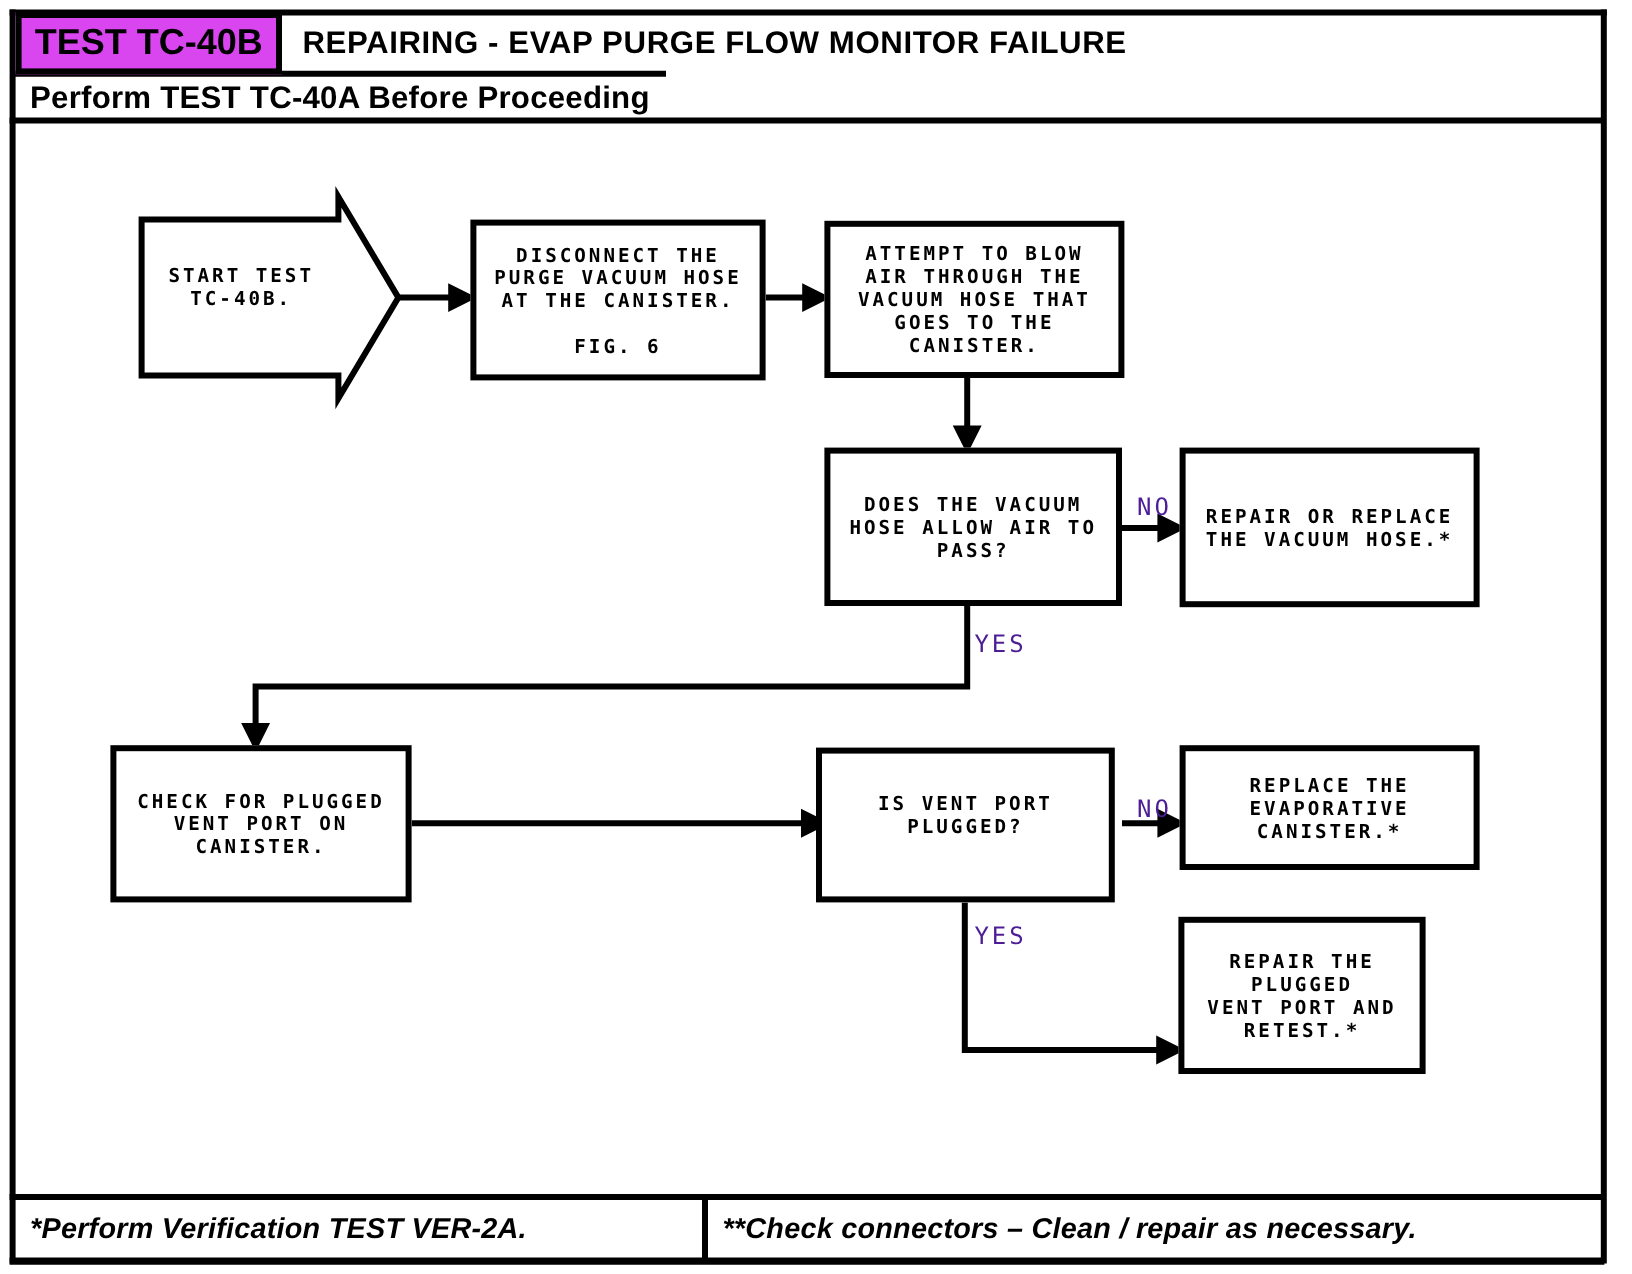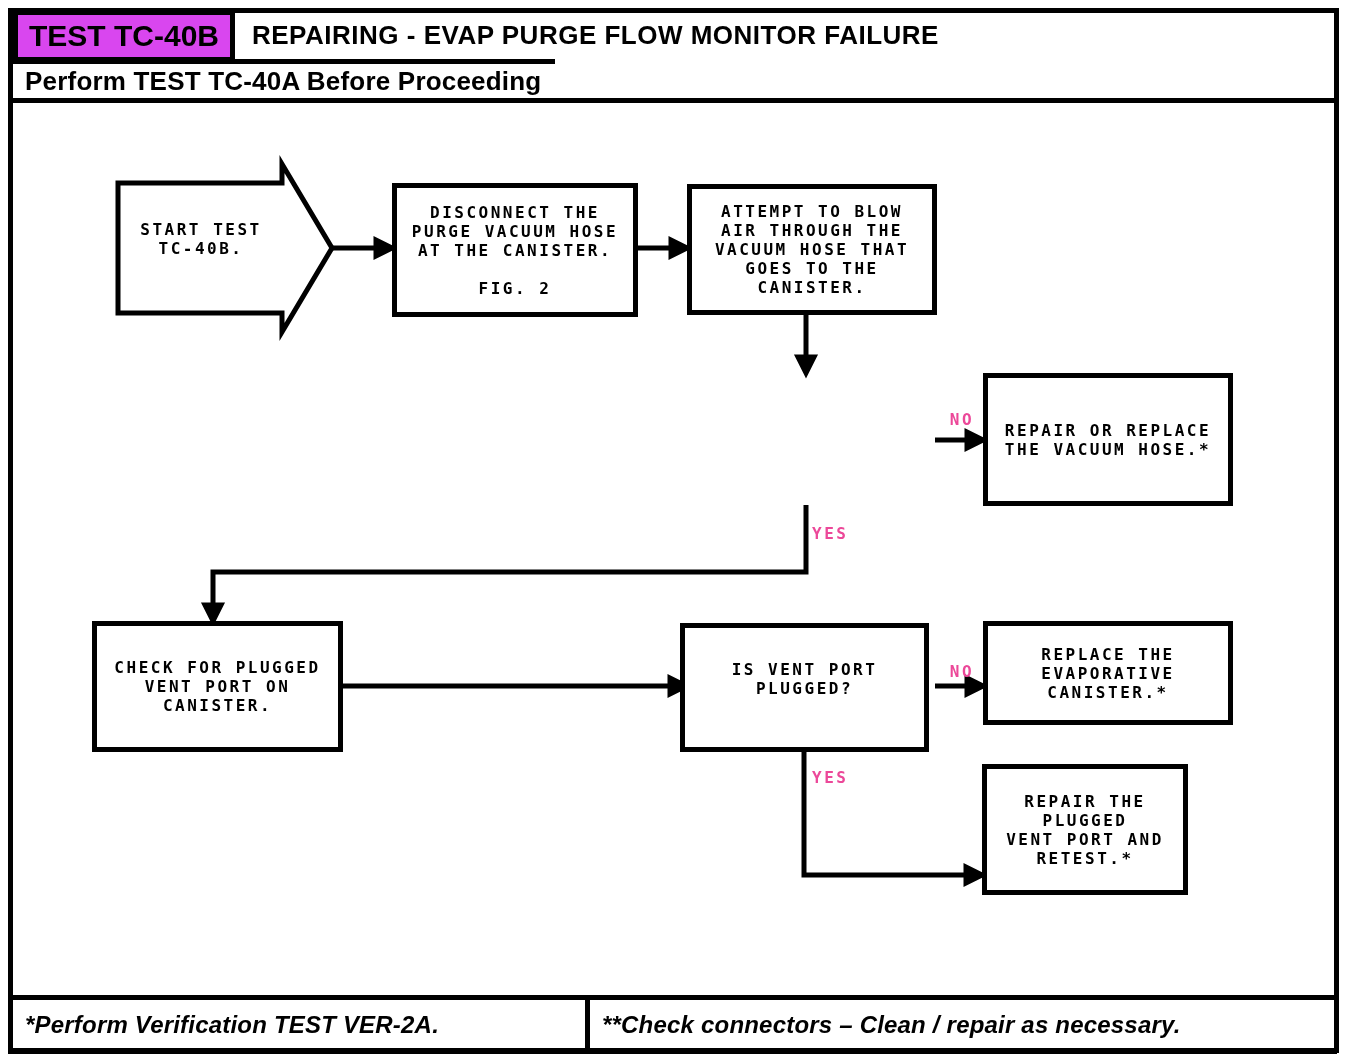--- a/index.html
+++ b/index.html
@@ -6,21 +6,21 @@
   #page{position:relative;width:1360px;height:1062px;background:#ffffff;overflow:hidden;
         font-family:"DejaVu Sans Mono", monospace;}
   svg.layer{position:absolute;left:0;top:0;}
   .box{position:absolute;border:5px solid #000;box-sizing:border-box;background:#fff;
        display:flex;align-items:center;justify-content:center;}
   .node-text{white-space:pre-line;text-align:center;font-weight:bold;font-size:16px;
              line-height:19px;letter-spacing:2.5px;color:#000;}
   .top-align{align-items:flex-start;padding-top:32px;}
   .start-text{position:absolute;display:flex;align-items:center;justify-content:center;
               padding-bottom:20px;box-sizing:border-box;}
-  .edge-label{position:absolute;font-weight:bold;font-size:16px;letter-spacing:2.5px;color:#ec4899;}
+  .edge-label{position:absolute;font-weight:normal;font-size:20px;letter-spacing:2.5px;color:#4c1d95;}
   .hdr{position:absolute;font-family:"Liberation Sans", sans-serif;font-weight:bold;color:#000;
        display:flex;align-items:center;}
   #test-box{position:absolute;border:5px solid #000;box-sizing:border-box;background:#d946ef;
             display:flex;align-items:center;justify-content:center;}
   #test-box span{font-family:"Liberation Sans", sans-serif;font-weight:bold;font-size:30px;color:#000;}
   .title-text{font-size:26px;letter-spacing:0.5px;}
   .subtitle-text{font-size:26px;letter-spacing:0.2px;}
   .foot{position:absolute;display:flex;align-items:center;box-sizing:border-box;
         font-family:"Liberation Sans", sans-serif;font-weight:bold;font-style:italic;
         font-size:24px;color:#000;padding-left:12px;letter-spacing:0.2px;}
@@ -81,31 +81,36 @@
   <div class="start-text" style="left:118px;top:183px;width:166px;height:131px;">
     <span class="node-text">START TEST
 TC-40B.</span>
   </div>
 
   <div class="box" style="left:392px;top:183px;width:246px;height:134px;">
     <span class="node-text">DISCONNECT THE
 PURGE VACUUM HOSE
 AT THE CANISTER.
 
-FIG. 2</span>
+FIG. 6</span>
   </div>
 
   <div class="box" style="left:687px;top:184px;width:250px;height:131px;">
     <span class="node-text">ATTEMPT TO BLOW
 AIR THROUGH THE
 VACUUM HOSE THAT
 GOES TO THE
 CANISTER.</span>
   </div>
 
+  <div class="box" style="left:687px;top:373px;width:248px;height:132px;">
+    <span class="node-text">DOES THE VACUUM
+HOSE ALLOW AIR TO
+PASS?</span>
+  </div>
 
   <div class="box" style="left:983px;top:373px;width:250px;height:133px;">
     <span class="node-text">REPAIR OR REPLACE
 THE VACUUM HOSE.*</span>
   </div>
 
   <div class="box" style="left:92px;top:621px;width:251px;height:131px;">
     <span class="node-text">CHECK FOR PLUGGED
 VENT PORT ON
 CANISTER.</span>

